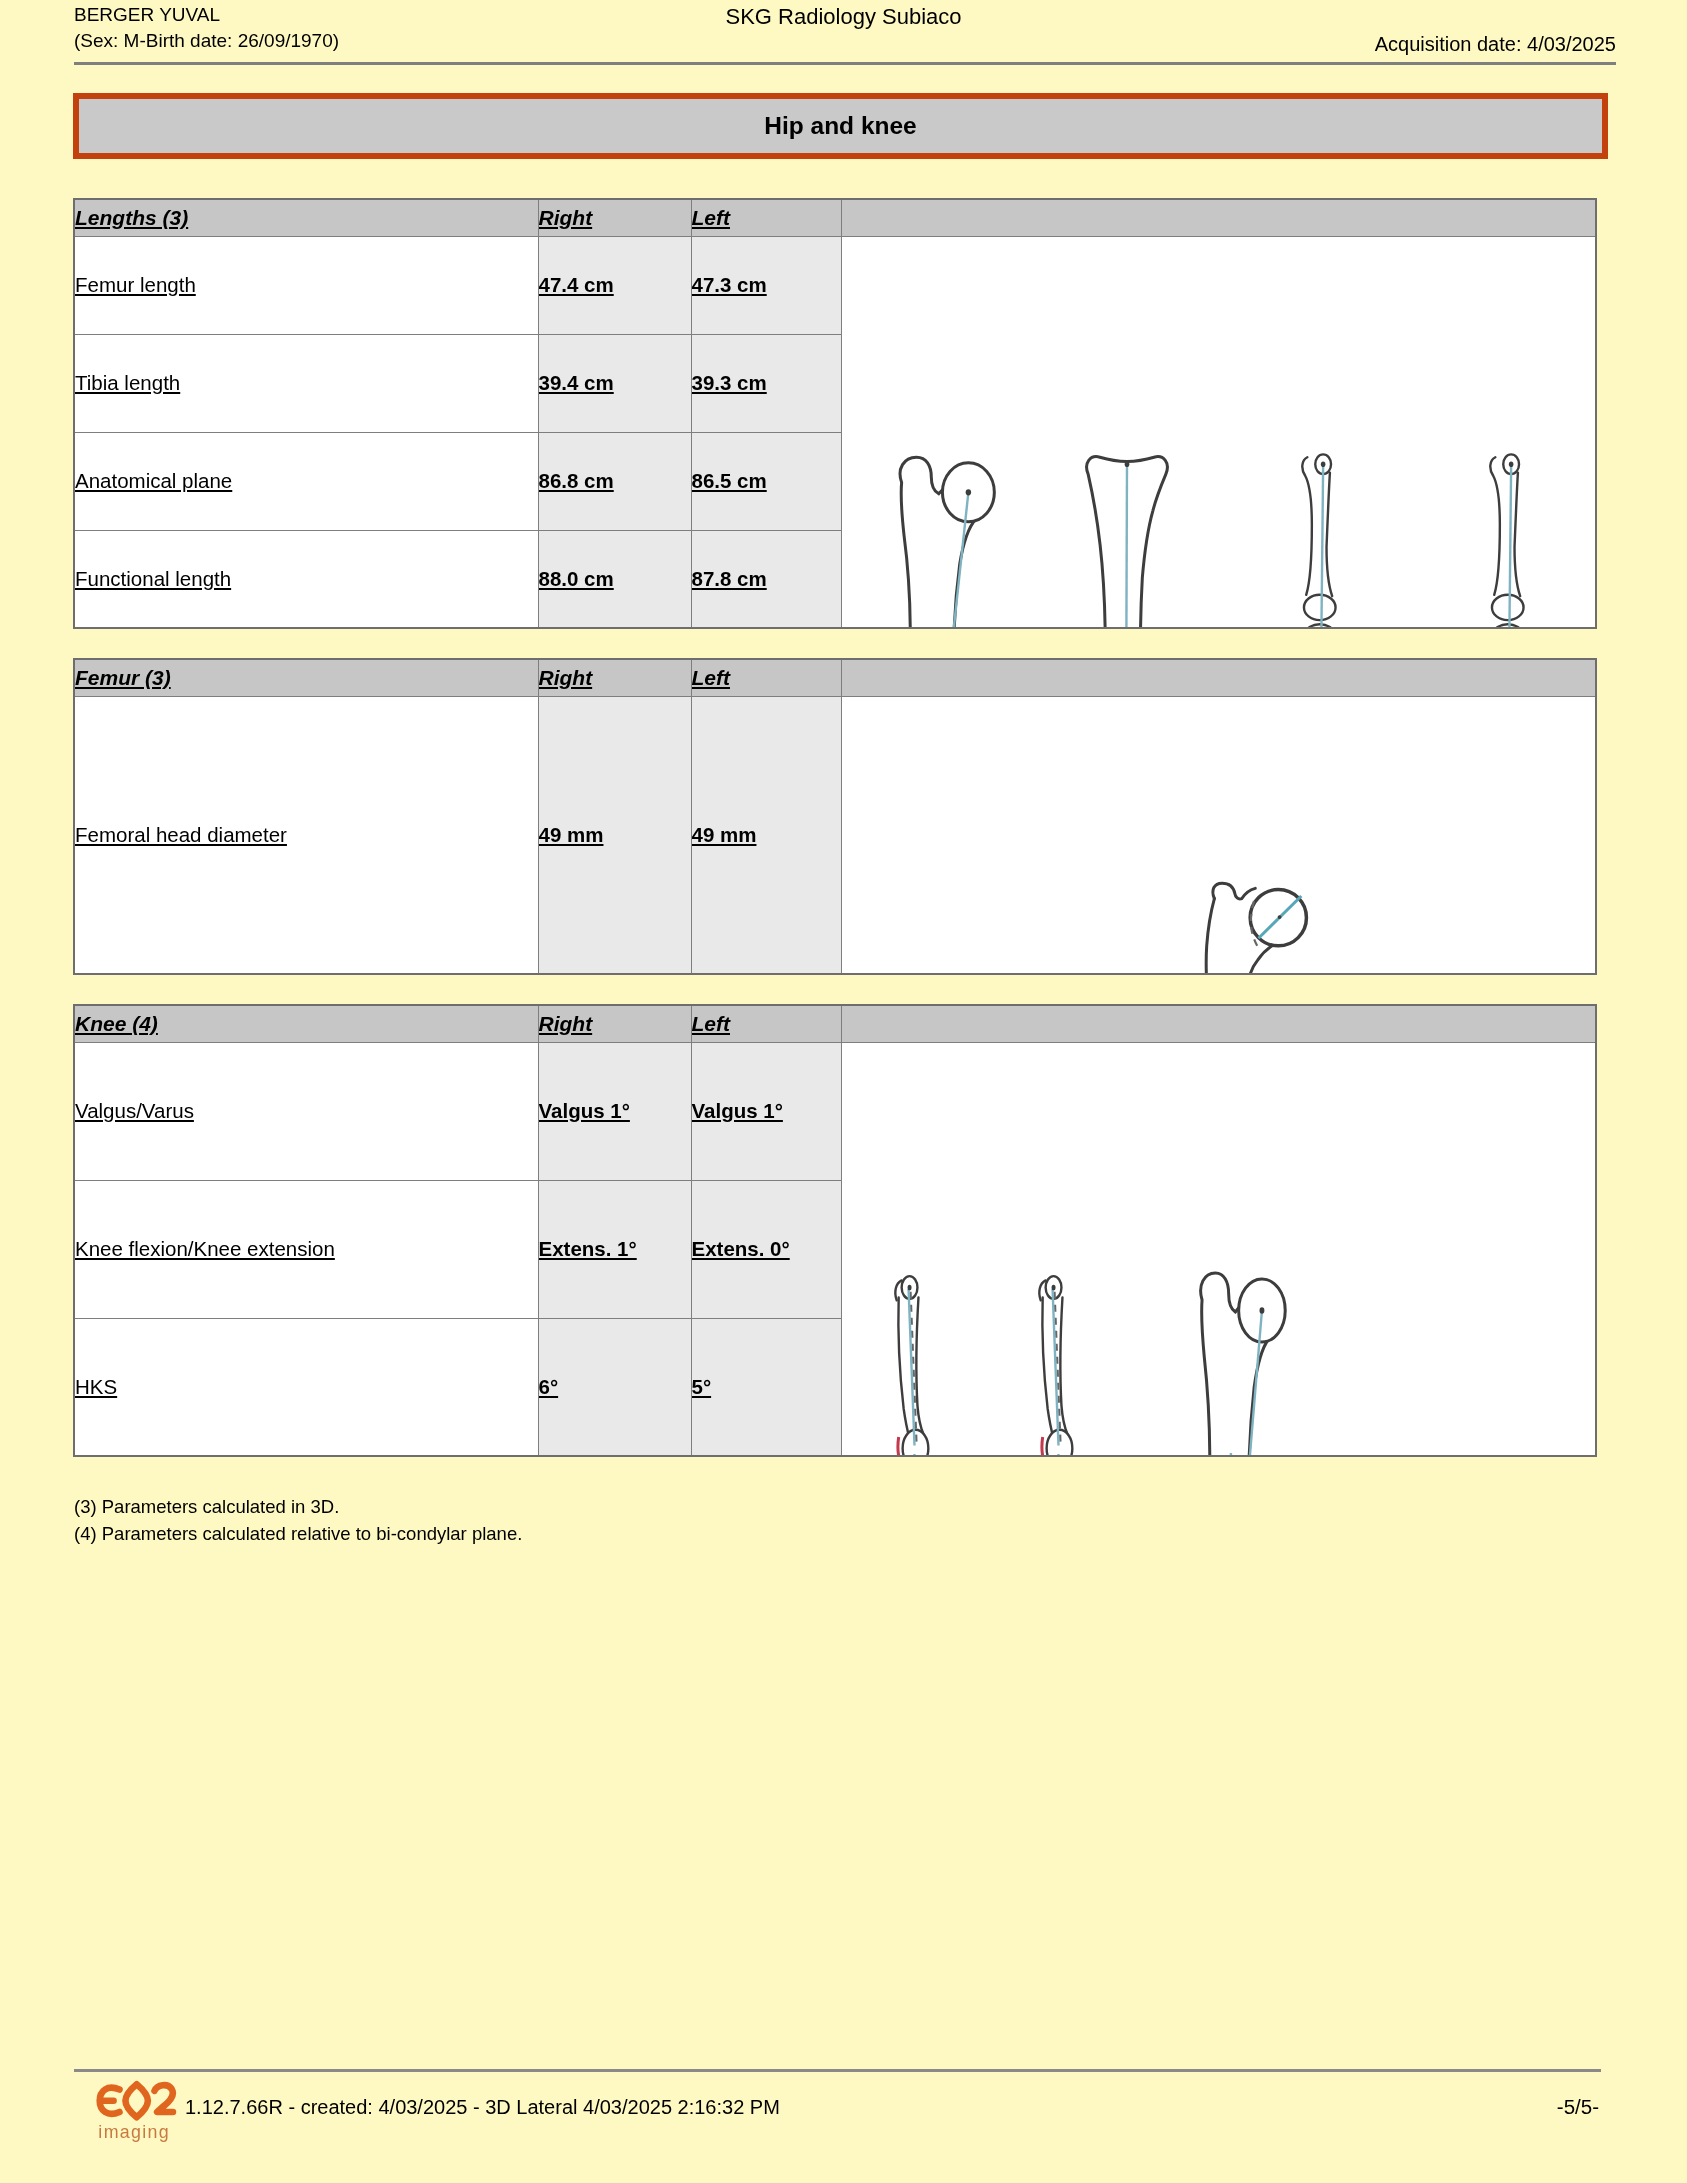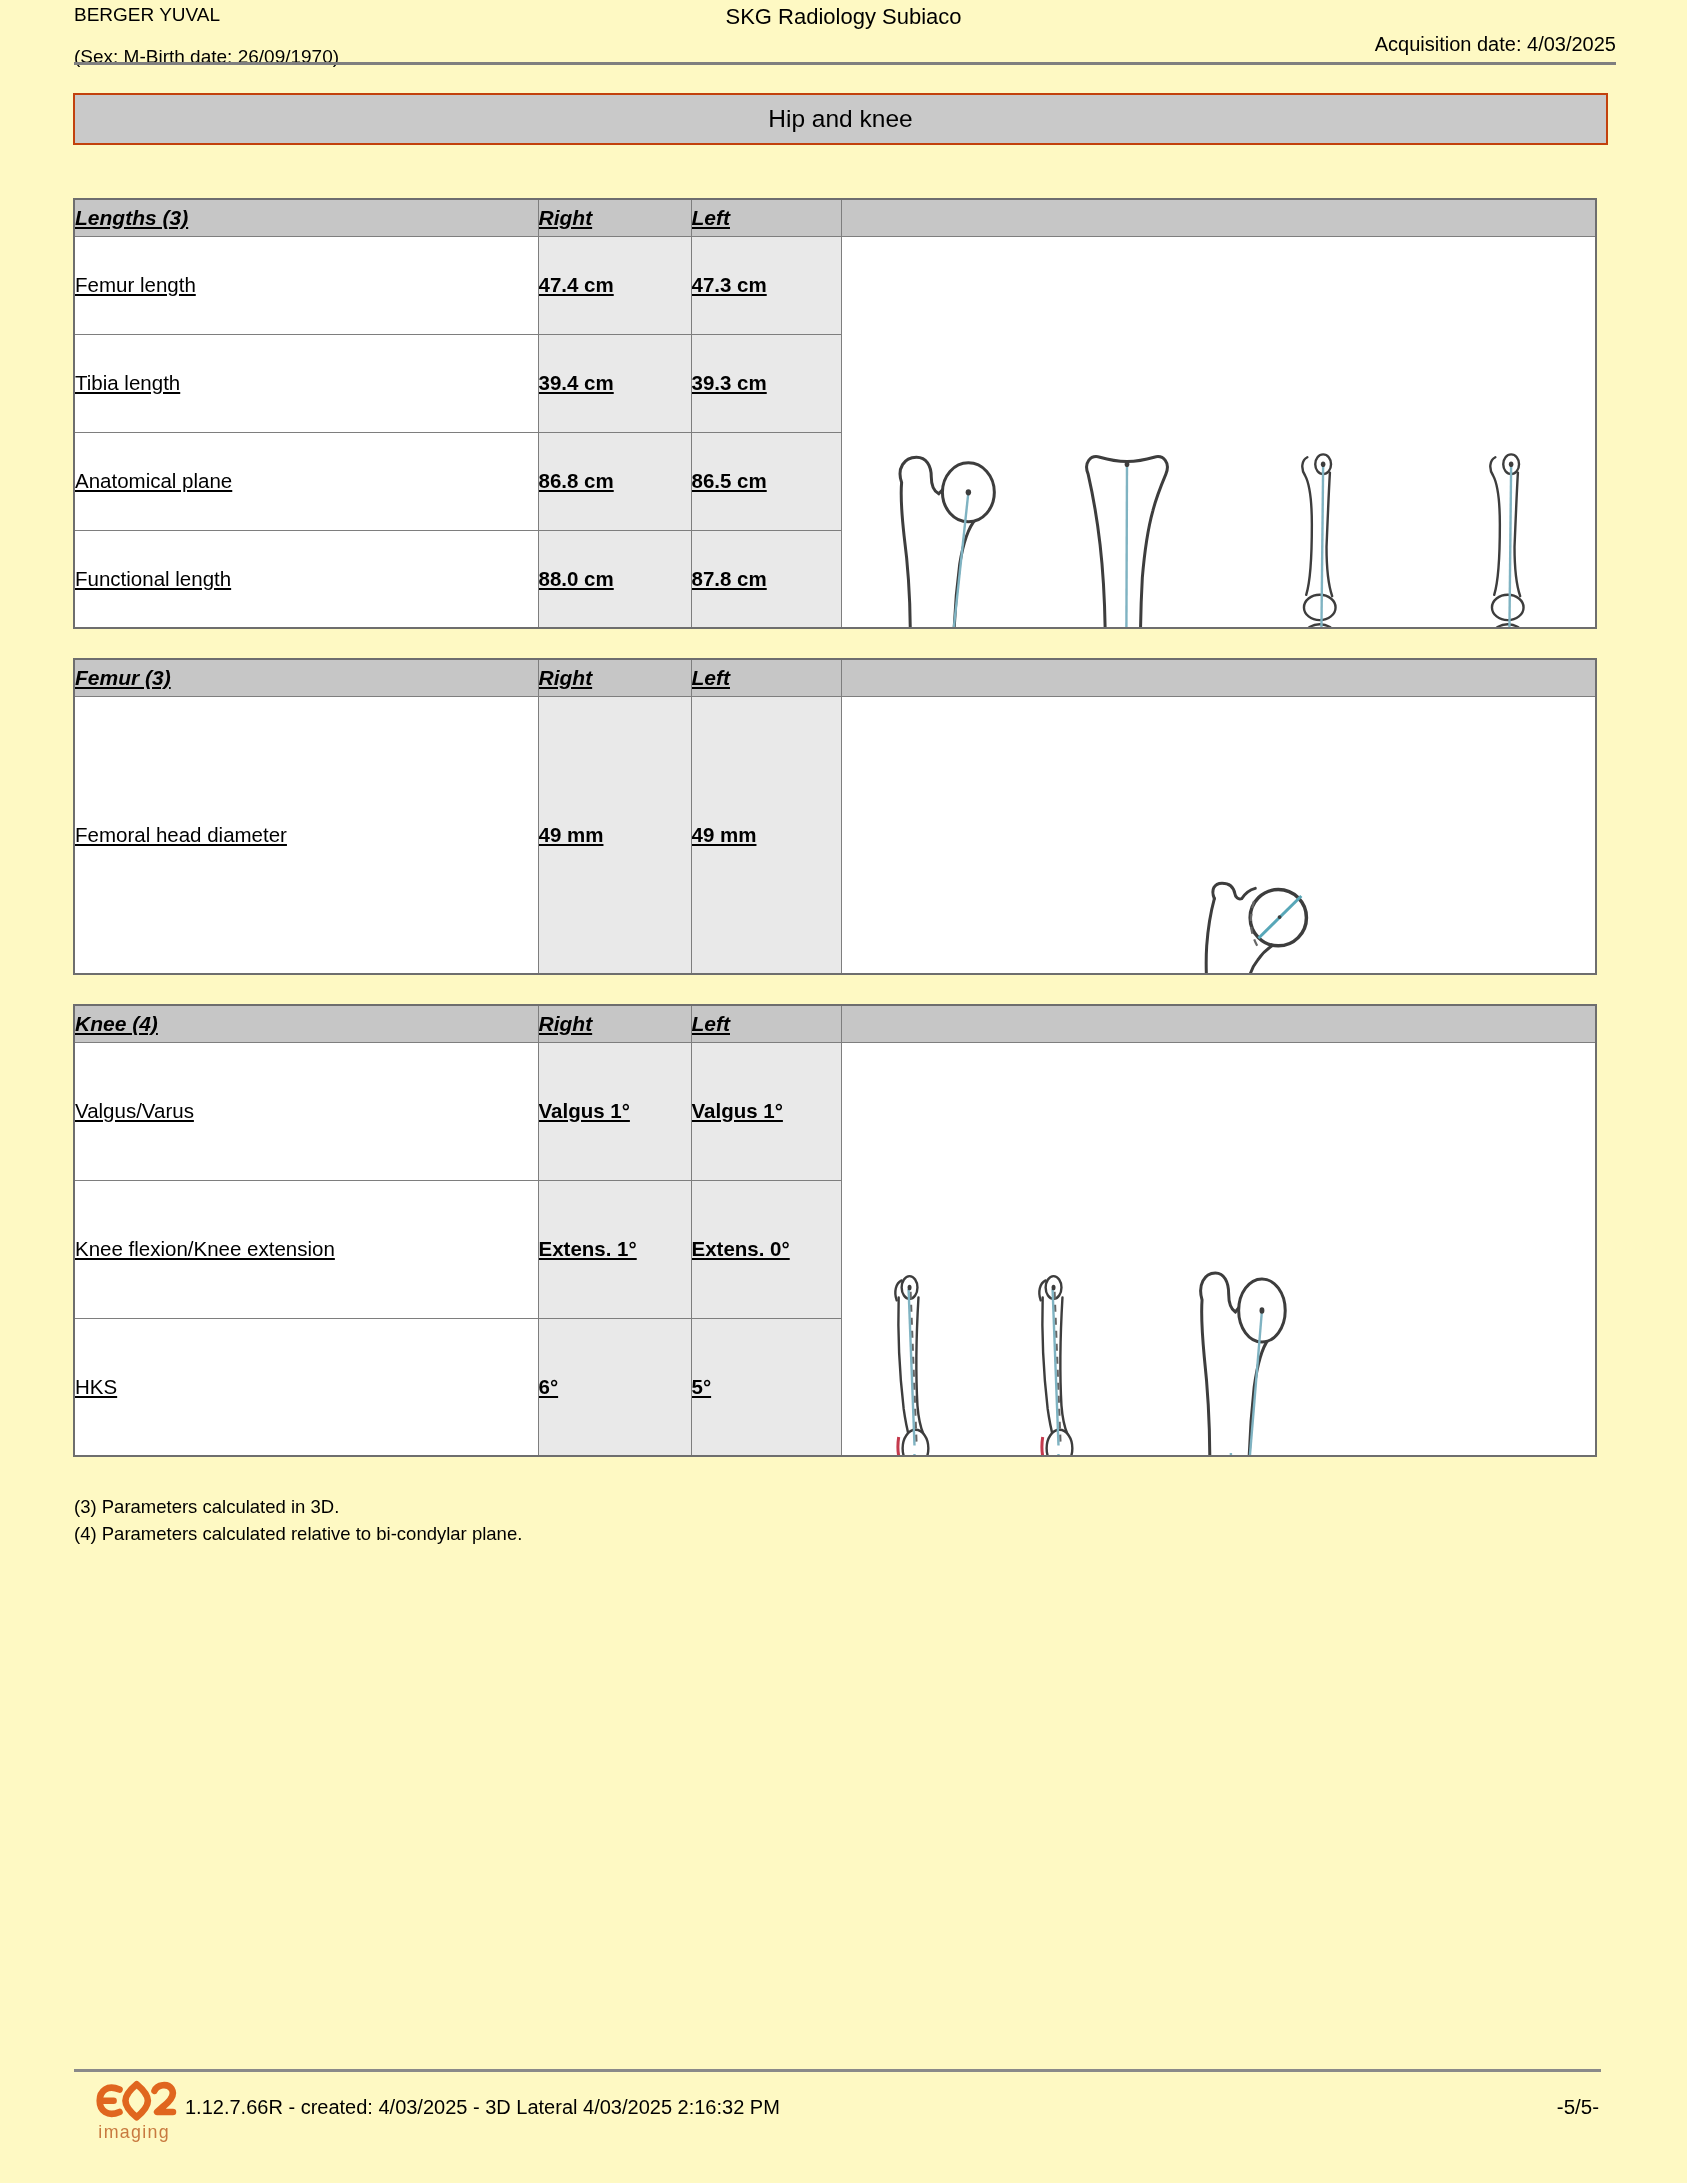--- a/index.html
+++ b/index.html
@@ -2,30 +2,30 @@
 <html style="font-size:10.6px"><head>
 <meta charset="utf-8">
 <style>
   html,body{margin:0;padding:0;background:#fff;}
   .page{
     position:relative;width:1687px;height:2183px;background:#fef9c3;
     font-family:"Liberation Sans", sans-serif;color:#000;overflow:hidden;
   }
   
   .hdr-name{position:absolute;left:74px;top:4px;font-size:19px;}
-  .hdr-details{position:absolute;left:74px;top:30px;font-size:19px;margin-top:16px;}
+  .hdr-details{position:absolute;left:74px;top:30px;font-size:19px;}
   .hdr-clinic{position:absolute;left:0;top:4px;width:1687px;text-align:center;font-size:22px;font-weight:normal;}
   .hdr-acq{position:absolute;right:71px;top:33px;font-size:20px;}
   .hdr-rule{position:absolute;left:74px;top:62px;width:1542px;height:2.6px;background:#7f7f7f;}
   
   .banner{
-    position:absolute;left:73px;top:93px;width:1535px;height:52px;
-    background:#c9c9c9;border:2px solid #c2410c;box-sizing:border-box;
+    position:absolute;left:73px;top:93px;width:1535px;height:66px;
+    background:#c9c9c9;border:6px solid #c2410c;box-sizing:border-box;
     display:flex;align-items:center;justify-content:center;
-    font-size:24.5px;font-weight:normal;
+    font-size:24.5px;font-weight:bold;
   }
   
   table.tbl{
     position:absolute;left:73px;width:1524px;border-collapse:collapse;table-layout:fixed;
     border:2px solid #6e6e6e;
   }
   table.tbl td{border:1.3px solid #7e7e7e;text-align:left;vertical-align:middle;padding:0;overflow:hidden;text-decoration:underline;}
   td.th{background:#c6c6c6;font-weight:bold;font-style:italic;font-size:21px;}
   td.lab{background:#ffffff;font-size:20.5px;margin-top:44px;}
   td.val{background:#e9e9e9;font-weight:bold;font-size:20.5px;}

